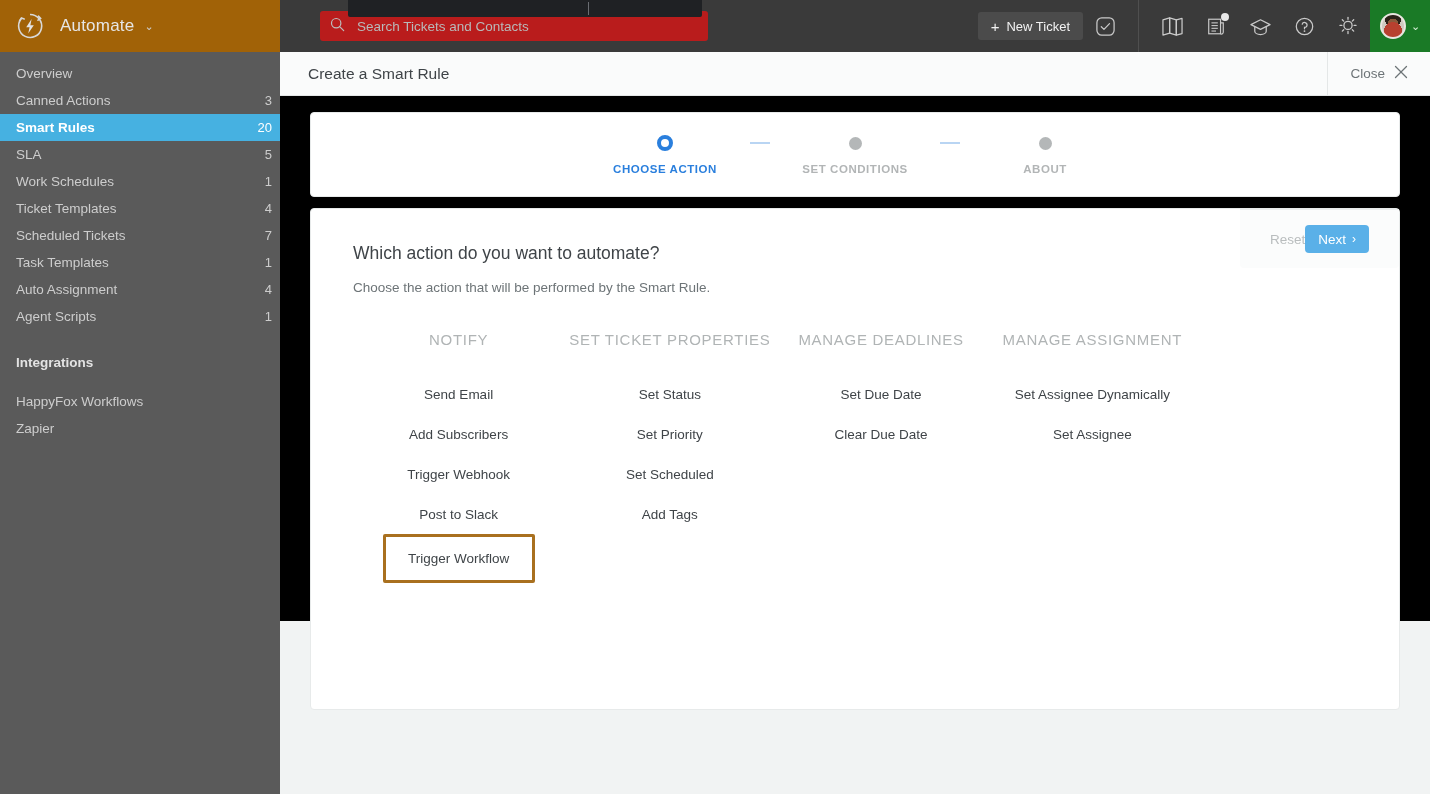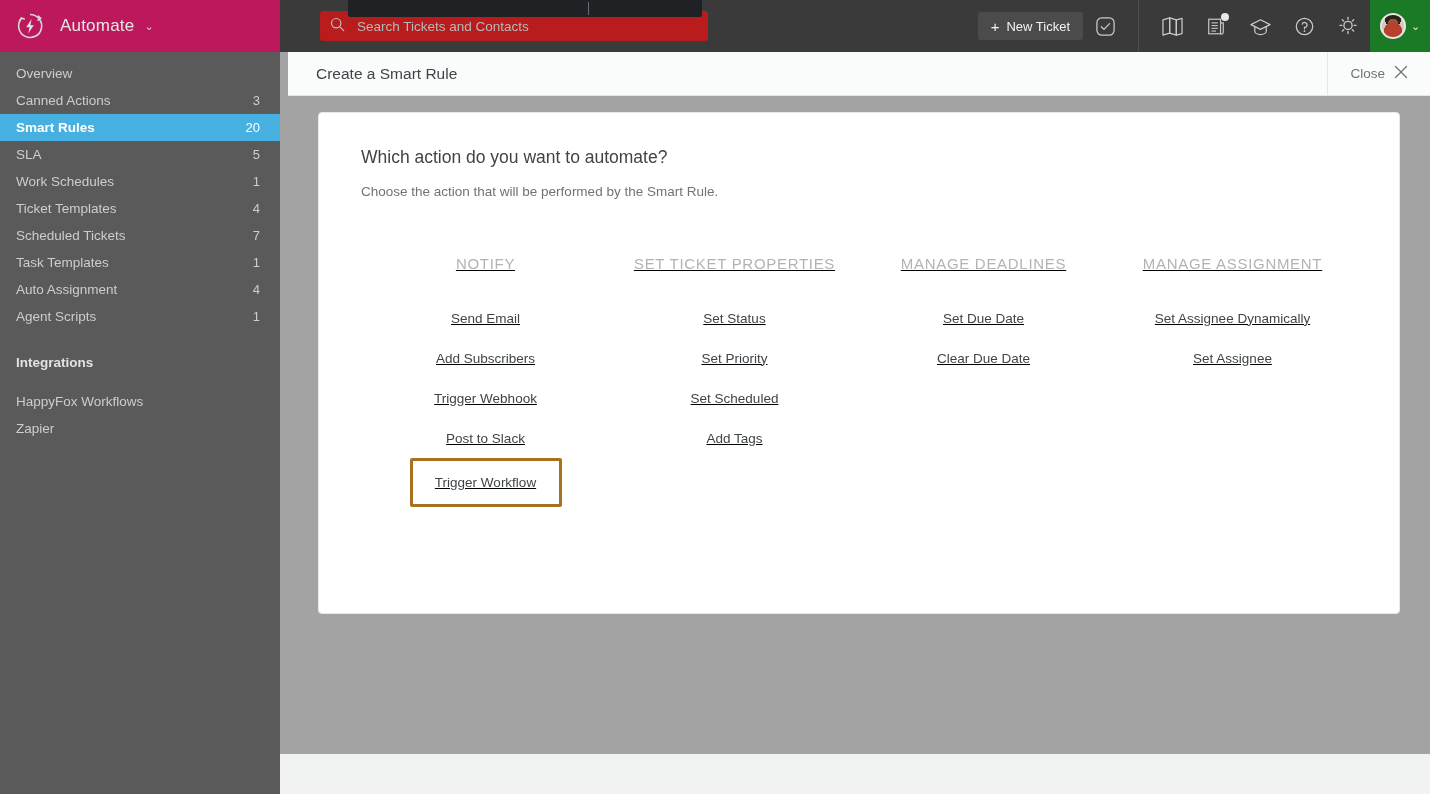--- a/index.html
+++ b/index.html
@@ -13,21 +13,21 @@
   
   .topbar {
     position: absolute; top: 0; left: 0;
     width: 1430px; height: 52px;
     background: #3a3a3a;
     display: flex; align-items: center;
     z-index: 40;
   }
   .brand-zone {
     width: 280px; height: 52px;
-    background: #be185d;
+    background: #a16207;
     display: flex; align-items: center;
     padding-left: 14px;
     flex: 0 0 280px;
   }
   .logo-mark {
     width: 32px; height: 32px;
     flex: 0 0 32px;
     position: relative;
   }
   .logo-mark svg { display: block; }
@@ -147,21 +147,21 @@
   .sidebar {
     position: absolute;
     top: 52px; left: 0;
     width: 280px; height: 742px;
     background: #5a5a5a;
     z-index: 30;
   }
   .side-item {
     height: 27px;
     display: flex; align-items: center;
-    padding: 0 20px 0 16px;
+    padding: 0 8px 0 16px;
     color: #cdcdcd;
     font-size: 13.5px;
     cursor: pointer;
     white-space: nowrap;
     justify-content: flex-end;
   }
   .side-item .lbl { flex: 1; }
   .side-item .cnt { font-size: 13px; color: #cdcdcd; }
   .side-item.active {
     background: #46b1e1;
@@ -177,23 +177,22 @@
     color: #e2e2e2;
     font-size: 13.5px;
     font-weight: bold;
   }
   .side-sub-spacer { height: 12px; }
 
   
   .main {
     position: absolute;
     top: 52px; left: 280px;
-    width: 1150px; height: 702px;
-    background: #a3a3a3;
-    padding-left: 8px;
+    width: 1150px; height: 569px;
+    background: #000000;
   }
   .page-header {
     height: 44px;
     background: #fafbfb;
     border-bottom: 1px solid #e4e7e7;
     display: flex; align-items: center;
     padding-left: 28px;
   }
   .page-title {
     font-size: 15.5px;
@@ -272,22 +271,21 @@
     color: #3f4448;
     margin-bottom: 16px;
   }
   .q-sub {
     font-size: 13.5px;
     color: #6d7477;
   }
 
   .cols {
     display: flex;
-    margin-top: 56px;
-    text-decoration: underline;
+    margin-top: 36px;
   }
   .col { flex: 1; display: flex; flex-direction: column; align-items: center; }
   .col-head {
     font-size: 15px;
     color: #b0b4b5;
     letter-spacing: .7px;
     margin-bottom: 26px;
     white-space: nowrap;
   }
   .action-item {
@@ -510,20 +508,48 @@
         <svg width="14" height="14" viewBox="0 0 14 14">
           <line x1="1.5" y1="1.5" x2="12.5" y2="12.5" stroke="#6d7477" stroke-width="1.3" stroke-linecap="round"></line>
           <line x1="12.5" y1="1.5" x2="1.5" y2="12.5" stroke="#6d7477" stroke-width="1.3" stroke-linecap="round"></line>
         </svg>
       </span>
     </div>
   </div>
 
   <div class="content-area">
 
+    <div class="card stepper-card">
+      <div class="stepper" id="stepper">
+          <div class="step active">
+            <div class="dot-row">
+              <div class="dot active"></div>
+            </div>
+            <div class="slabel">CHOOSE ACTION</div>
+          </div>
+          <div class="connector">
+            <div class="bar"></div>
+          </div>
+          <div class="step">
+            <div class="dot-row">
+              <div class="dot"></div>
+            </div>
+            <div class="slabel">SET CONDITIONS</div>
+          </div>
+          <div class="connector">
+            <div class="bar"></div>
+          </div>
+          <div class="step">
+            <div class="dot-row">
+              <div class="dot"></div>
+            </div>
+            <div class="slabel">ABOUT</div>
+          </div>
+        </div>
+    </div>
 
     <div class="card body-card">
       <div class="body-inner">
         <div class="q-title">Which action do you want to automate?</div>
         <div class="q-sub">Choose the action that will be performed by the Smart Rule.</div>
         <div class="cols" id="action-columns">
             <div class="col">
               <div class="col-head">NOTIFY</div>
               <div class="action-item">
                 <span>Send Email</span>
@@ -570,16 +596,23 @@
               <div class="action-item">
                 <span>Set Assignee Dynamically</span>
               </div>
               <div class="action-item">
                 <span>Set Assignee</span>
               </div>
             </div>
           </div>
       </div>
 
+      <div class="card-footer">
+        <div class="reset-link">Reset</div>
+        <button class="next-btn">
+          <span>Next</span>
+          <span class="chev">›</span>
+        </button>
+      </div>
     </div>
 
   </div>
 </div>
 
 </body></html>

